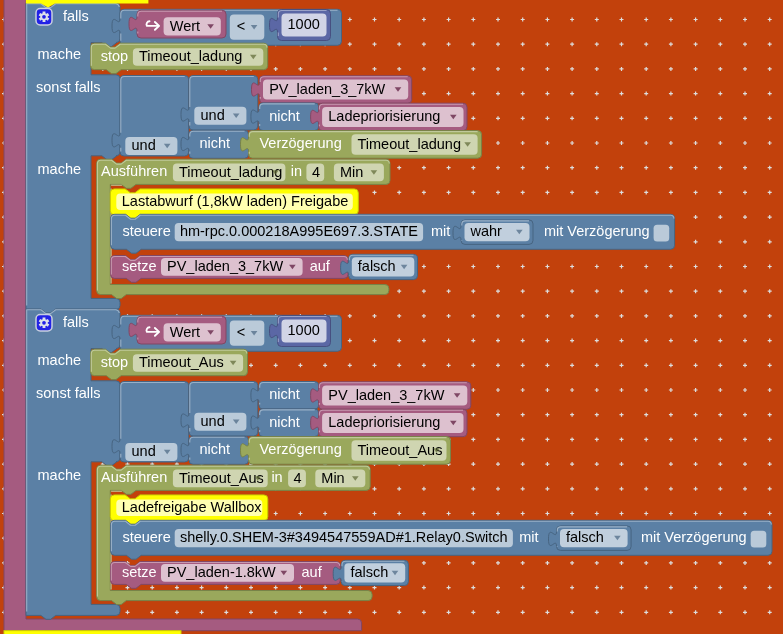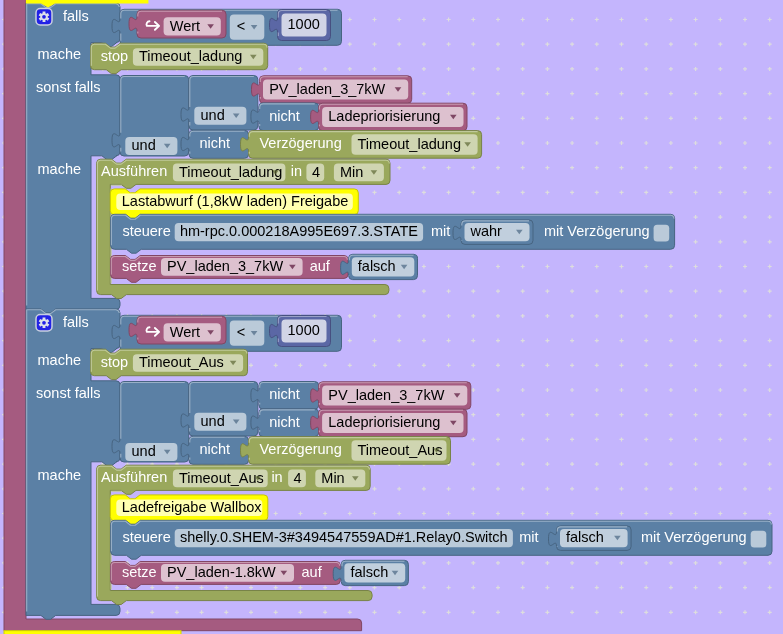--- a/index.html
+++ b/index.html
@@ -1,17 +1,17 @@
 <!DOCTYPE html>
 <html><head>
 <meta charset="utf-8">
 <style>
 html,body{margin:0;padding:0;background:#fff;}
 body{width:783px;height:634px;overflow:hidden;font-family:"Liberation Sans",sans-serif;}
-#root{position:relative;width:783px;height:634px;background:#c4b5fd;overflow:hidden;}
+#root{position:relative;width:783px;height:634px;background:#c2410c;overflow:hidden;}
 svg{display:block;position:absolute;left:0;top:0;}
 text{font-family:"Liberation Sans",sans-serif;}
 </style>
 </head>
 <body>
 
 <div id="root">
 <svg id="grid" width="783" height="634">
       <path d="M2.0,19.5h4M4.0,17.5v4M26.7,19.5h4M28.7,17.5v4M51.4,19.5h4M53.4,17.5v4M76.1,19.5h4M78.1,17.5v4M100.8,19.5h4M102.8,17.5v4M125.5,19.5h4M127.5,17.5v4M150.2,19.5h4M152.2,17.5v4M174.9,19.5h4M176.9,17.5v4M199.6,19.5h4M201.6,17.5v4M224.3,19.5h4M226.3,17.5v4M249.0,19.5h4M251.0,17.5v4M273.7,19.5h4M275.7,17.5v4M298.4,19.5h4M300.4,17.5v4M323.1,19.5h4M325.1,17.5v4M347.8,19.5h4M349.8,17.5v4M372.5,19.5h4M374.5,17.5v4M397.2,19.5h4M399.2,17.5v4M421.9,19.5h4M423.9,17.5v4M446.6,19.5h4M448.6,17.5v4M471.3,19.5h4M473.3,17.5v4M496.0,19.5h4M498.0,17.5v4M520.7,19.5h4M522.7,17.5v4M545.4,19.5h4M547.4,17.5v4M570.1,19.5h4M572.1,17.5v4M594.8,19.5h4M596.8,17.5v4M619.5,19.5h4M621.5,17.5v4M644.2,19.5h4M646.2,17.5v4M668.9,19.5h4M670.9,17.5v4M693.6,19.5h4M695.6,17.5v4M718.3,19.5h4M720.3,17.5v4M743.0,19.5h4M745.0,17.5v4M767.7,19.5h4M769.7,17.5v4M792.4,19.5h4M794.4,17.5v4M817.1,19.5h4M819.1,17.5v4M2.0,44.2h4M4.0,42.2v4M26.7,44.2h4M28.7,42.2v4M51.4,44.2h4M53.4,42.2v4M76.1,44.2h4M78.1,42.2v4M100.8,44.2h4M102.8,42.2v4M125.5,44.2h4M127.5,42.2v4M150.2,44.2h4M152.2,42.2v4M174.9,44.2h4M176.9,42.2v4M199.6,44.2h4M201.6,42.2v4M224.3,44.2h4M226.3,42.2v4M249.0,44.2h4M251.0,42.2v4M273.7,44.2h4M275.7,42.2v4M298.4,44.2h4M300.4,42.2v4M323.1,44.2h4M325.1,42.2v4M347.8,44.2h4M349.8,42.2v4M372.5,44.2h4M374.5,42.2v4M397.2,44.2h4M399.2,42.2v4M421.9,44.2h4M423.9,42.2v4M446.6,44.2h4M448.6,42.2v4M471.3,44.2h4M473.3,42.2v4M496.0,44.2h4M498.0,42.2v4M520.7,44.2h4M522.7,42.2v4M545.4,44.2h4M547.4,42.2v4M570.1,44.2h4M572.1,42.2v4M594.8,44.2h4M596.8,42.2v4M619.5,44.2h4M621.5,42.2v4M644.2,44.2h4M646.2,42.2v4M668.9,44.2h4M670.9,42.2v4M693.6,44.2h4M695.6,42.2v4M718.3,44.2h4M720.3,42.2v4M743.0,44.2h4M745.0,42.2v4M767.7,44.2h4M769.7,42.2v4M792.4,44.2h4M794.4,42.2v4M817.1,44.2h4M819.1,42.2v4M2.0,68.9h4M4.0,66.9v4M26.7,68.9h4M28.7,66.9v4M51.4,68.9h4M53.4,66.9v4M76.1,68.9h4M78.1,66.9v4M100.8,68.9h4M102.8,66.9v4M125.5,68.9h4M127.5,66.9v4M150.2,68.9h4M152.2,66.9v4M174.9,68.9h4M176.9,66.9v4M199.6,68.9h4M201.6,66.9v4M224.3,68.9h4M226.3,66.9v4M249.0,68.9h4M251.0,66.9v4M273.7,68.9h4M275.7,66.9v4M298.4,68.9h4M300.4,66.9v4M323.1,68.9h4M325.1,66.9v4M347.8,68.9h4M349.8,66.9v4M372.5,68.9h4M374.5,66.9v4M397.2,68.9h4M399.2,66.9v4M421.9,68.9h4M423.9,66.9v4M446.6,68.9h4M448.6,66.9v4M471.3,68.9h4M473.3,66.9v4M496.0,68.9h4M498.0,66.9v4M520.7,68.9h4M522.7,66.9v4M545.4,68.9h4M547.4,66.9v4M570.1,68.9h4M572.1,66.9v4M594.8,68.9h4M596.8,66.9v4M619.5,68.9h4M621.5,66.9v4M644.2,68.9h4M646.2,66.9v4M668.9,68.9h4M670.9,66.9v4M693.6,68.9h4M695.6,66.9v4M718.3,68.9h4M720.3,66.9v4M743.0,68.9h4M745.0,66.9v4M767.7,68.9h4M769.7,66.9v4M792.4,68.9h4M794.4,66.9v4M817.1,68.9h4M819.1,66.9v4M2.0,93.6h4M4.0,91.6v4M26.7,93.6h4M28.7,91.6v4M51.4,93.6h4M53.4,91.6v4M76.1,93.6h4M78.1,91.6v4M100.8,93.6h4M102.8,91.6v4M125.5,93.6h4M127.5,91.6v4M150.2,93.6h4M152.2,91.6v4M174.9,93.6h4M176.9,91.6v4M199.6,93.6h4M201.6,91.6v4M224.3,93.6h4M226.3,91.6v4M249.0,93.6h4M251.0,91.6v4M273.7,93.6h4M275.7,91.6v4M298.4,93.6h4M300.4,91.6v4M323.1,93.6h4M325.1,91.6v4M347.8,93.6h4M349.8,91.6v4M372.5,93.6h4M374.5,91.6v4M397.2,93.6h4M399.2,91.6v4M421.9,93.6h4M423.9,91.6v4M446.6,93.6h4M448.6,91.6v4M471.3,93.6h4M473.3,91.6v4M496.0,93.6h4M498.0,91.6v4M520.7,93.6h4M522.7,91.6v4M545.4,93.6h4M547.4,91.6v4M570.1,93.6h4M572.1,91.6v4M594.8,93.6h4M596.8,91.6v4M619.5,93.6h4M621.5,91.6v4M644.2,93.6h4M646.2,91.6v4M668.9,93.6h4M670.9,91.6v4M693.6,93.6h4M695.6,91.6v4M718.3,93.6h4M720.3,91.6v4M743.0,93.6h4M745.0,91.6v4M767.7,93.6h4M769.7,91.6v4M792.4,93.6h4M794.4,91.6v4M817.1,93.6h4M819.1,91.6v4M2.0,118.3h4M4.0,116.3v4M26.7,118.3h4M28.7,116.3v4M51.4,118.3h4M53.4,116.3v4M76.1,118.3h4M78.1,116.3v4M100.8,118.3h4M102.8,116.3v4M125.5,118.3h4M127.5,116.3v4M150.2,118.3h4M152.2,116.3v4M174.9,118.3h4M176.9,116.3v4M199.6,118.3h4M201.6,116.3v4M224.3,118.3h4M226.3,116.3v4M249.0,118.3h4M251.0,116.3v4M273.7,118.3h4M275.7,116.3v4M298.4,118.3h4M300.4,116.3v4M323.1,118.3h4M325.1,116.3v4M347.8,118.3h4M349.8,116.3v4M372.5,118.3h4M374.5,116.3v4M397.2,118.3h4M399.2,116.3v4M421.9,118.3h4M423.9,116.3v4M446.6,118.3h4M448.6,116.3v4M471.3,118.3h4M473.3,116.3v4M496.0,118.3h4M498.0,116.3v4M520.7,118.3h4M522.7,116.3v4M545.4,118.3h4M547.4,116.3v4M570.1,118.3h4M572.1,116.3v4M594.8,118.3h4M596.8,116.3v4M619.5,118.3h4M621.5,116.3v4M644.2,118.3h4M646.2,116.3v4M668.9,118.3h4M670.9,116.3v4M693.6,118.3h4M695.6,116.3v4M718.3,118.3h4M720.3,116.3v4M743.0,118.3h4M745.0,116.3v4M767.7,118.3h4M769.7,116.3v4M792.4,118.3h4M794.4,116.3v4M817.1,118.3h4M819.1,116.3v4M2.0,143.0h4M4.0,141.0v4M26.7,143.0h4M28.7,141.0v4M51.4,143.0h4M53.4,141.0v4M76.1,143.0h4M78.1,141.0v4M100.8,143.0h4M102.8,141.0v4M125.5,143.0h4M127.5,141.0v4M150.2,143.0h4M152.2,141.0v4M174.9,143.0h4M176.9,141.0v4M199.6,143.0h4M201.6,141.0v4M224.3,143.0h4M226.3,141.0v4M249.0,143.0h4M251.0,141.0v4M273.7,143.0h4M275.7,141.0v4M298.4,143.0h4M300.4,141.0v4M323.1,143.0h4M325.1,141.0v4M347.8,143.0h4M349.8,141.0v4M372.5,143.0h4M374.5,141.0v4M397.2,143.0h4M399.2,141.0v4M421.9,143.0h4M423.9,141.0v4M446.6,143.0h4M448.6,141.0v4M471.3,143.0h4M473.3,141.0v4M496.0,143.0h4M498.0,141.0v4M520.7,143.0h4M522.7,141.0v4M545.4,143.0h4M547.4,141.0v4M570.1,143.0h4M572.1,141.0v4M594.8,143.0h4M596.8,141.0v4M619.5,143.0h4M621.5,141.0v4M644.2,143.0h4M646.2,141.0v4M668.9,143.0h4M670.9,141.0v4M693.6,143.0h4M695.6,141.0v4M718.3,143.0h4M720.3,141.0v4M743.0,143.0h4M745.0,141.0v4M767.7,143.0h4M769.7,141.0v4M792.4,143.0h4M794.4,141.0v4M817.1,143.0h4M819.1,141.0v4M2.0,167.7h4M4.0,165.7v4M26.7,167.7h4M28.7,165.7v4M51.4,167.7h4M53.4,165.7v4M76.1,167.7h4M78.1,165.7v4M100.8,167.7h4M102.8,165.7v4M125.5,167.7h4M127.5,165.7v4M150.2,167.7h4M152.2,165.7v4M174.9,167.7h4M176.9,165.7v4M199.6,167.7h4M201.6,165.7v4M224.3,167.7h4M226.3,165.7v4M249.0,167.7h4M251.0,165.7v4M273.7,167.7h4M275.7,165.7v4M298.4,167.7h4M300.4,165.7v4M323.1,167.7h4M325.1,165.7v4M347.8,167.7h4M349.8,165.7v4M372.5,167.7h4M374.5,165.7v4M397.2,167.7h4M399.2,165.7v4M421.9,167.7h4M423.9,165.7v4M446.6,167.7h4M448.6,165.7v4M471.3,167.7h4M473.3,165.7v4M496.0,167.7h4M498.0,165.7v4M520.7,167.7h4M522.7,165.7v4M545.4,167.7h4M547.4,165.7v4M570.1,167.7h4M572.1,165.7v4M594.8,167.7h4M596.8,165.7v4M619.5,167.7h4M621.5,165.7v4M644.2,167.7h4M646.2,165.7v4M668.9,167.7h4M670.9,165.7v4M693.6,167.7h4M695.6,165.7v4M718.3,167.7h4M720.3,165.7v4M743.0,167.7h4M745.0,165.7v4M767.7,167.7h4M769.7,165.7v4M792.4,167.7h4M794.4,165.7v4M817.1,167.7h4M819.1,165.7v4M2.0,192.4h4M4.0,190.4v4M26.7,192.4h4M28.7,190.4v4M51.4,192.4h4M53.4,190.4v4M76.1,192.4h4M78.1,190.4v4M100.8,192.4h4M102.8,190.4v4M125.5,192.4h4M127.5,190.4v4M150.2,192.4h4M152.2,190.4v4M174.9,192.4h4M176.9,190.4v4M199.6,192.4h4M201.6,190.4v4M224.3,192.4h4M226.3,190.4v4M249.0,192.4h4M251.0,190.4v4M273.7,192.4h4M275.7,190.4v4M298.4,192.4h4M300.4,190.4v4M323.1,192.4h4M325.1,190.4v4M347.8,192.4h4M349.8,190.4v4M372.5,192.4h4M374.5,190.4v4M397.2,192.4h4M399.2,190.4v4M421.9,192.4h4M423.9,190.4v4M446.6,192.4h4M448.6,190.4v4M471.3,192.4h4M473.3,190.4v4M496.0,192.4h4M498.0,190.4v4M520.7,192.4h4M522.7,190.4v4M545.4,192.4h4M547.4,190.4v4M570.1,192.4h4M572.1,190.4v4M594.8,192.4h4M596.8,190.4v4M619.5,192.4h4M621.5,190.4v4M644.2,192.4h4M646.2,190.4v4M668.9,192.4h4M670.9,190.4v4M693.6,192.4h4M695.6,190.4v4M718.3,192.4h4M720.3,190.4v4M743.0,192.4h4M745.0,190.4v4M767.7,192.4h4M769.7,190.4v4M792.4,192.4h4M794.4,190.4v4M817.1,192.4h4M819.1,190.4v4M2.0,217.1h4M4.0,215.1v4M26.7,217.1h4M28.7,215.1v4M51.4,217.1h4M53.4,215.1v4M76.1,217.1h4M78.1,215.1v4M100.8,217.1h4M102.8,215.1v4M125.5,217.1h4M127.5,215.1v4M150.2,217.1h4M152.2,215.1v4M174.9,217.1h4M176.9,215.1v4M199.6,217.1h4M201.6,215.1v4M224.3,217.1h4M226.3,215.1v4M249.0,217.1h4M251.0,215.1v4M273.7,217.1h4M275.7,215.1v4M298.4,217.1h4M300.4,215.1v4M323.1,217.1h4M325.1,215.1v4M347.8,217.1h4M349.8,215.1v4M372.5,217.1h4M374.5,215.1v4M397.2,217.1h4M399.2,215.1v4M421.9,217.1h4M423.9,215.1v4M446.6,217.1h4M448.6,215.1v4M471.3,217.1h4M473.3,215.1v4M496.0,217.1h4M498.0,215.1v4M520.7,217.1h4M522.7,215.1v4M545.4,217.1h4M547.4,215.1v4M570.1,217.1h4M572.1,215.1v4M594.8,217.1h4M596.8,215.1v4M619.5,217.1h4M621.5,215.1v4M644.2,217.1h4M646.2,215.1v4M668.9,217.1h4M670.9,215.1v4M693.6,217.1h4M695.6,215.1v4M718.3,217.1h4M720.3,215.1v4M743.0,217.1h4M745.0,215.1v4M767.7,217.1h4M769.7,215.1v4M792.4,217.1h4M794.4,215.1v4M817.1,217.1h4M819.1,215.1v4M2.0,241.8h4M4.0,239.8v4M26.7,241.8h4M28.7,239.8v4M51.4,241.8h4M53.4,239.8v4M76.1,241.8h4M78.1,239.8v4M100.8,241.8h4M102.8,239.8v4M125.5,241.8h4M127.5,239.8v4M150.2,241.8h4M152.2,239.8v4M174.9,241.8h4M176.9,239.8v4M199.6,241.8h4M201.6,239.8v4M224.3,241.8h4M226.3,239.8v4M249.0,241.8h4M251.0,239.8v4M273.7,241.8h4M275.7,239.8v4M298.4,241.8h4M300.4,239.8v4M323.1,241.8h4M325.1,239.8v4M347.8,241.8h4M349.8,239.8v4M372.5,241.8h4M374.5,239.8v4M397.2,241.8h4M399.2,239.8v4M421.9,241.8h4M423.9,239.8v4M446.6,241.8h4M448.6,239.8v4M471.3,241.8h4M473.3,239.8v4M496.0,241.8h4M498.0,239.8v4M520.7,241.8h4M522.7,239.8v4M545.4,241.8h4M547.4,239.8v4M570.1,241.8h4M572.1,239.8v4M594.8,241.8h4M596.8,239.8v4M619.5,241.8h4M621.5,239.8v4M644.2,241.8h4M646.2,239.8v4M668.9,241.8h4M670.9,239.8v4M693.6,241.8h4M695.6,239.8v4M718.3,241.8h4M720.3,239.8v4M743.0,241.8h4M745.0,239.8v4M767.7,241.8h4M769.7,239.8v4M792.4,241.8h4M794.4,239.8v4M817.1,241.8h4M819.1,239.8v4M2.0,266.5h4M4.0,264.5v4M26.7,266.5h4M28.7,264.5v4M51.4,266.5h4M53.4,264.5v4M76.1,266.5h4M78.1,264.5v4M100.8,266.5h4M102.8,264.5v4M125.5,266.5h4M127.5,264.5v4M150.2,266.5h4M152.2,264.5v4M174.9,266.5h4M176.9,264.5v4M199.6,266.5h4M201.6,264.5v4M224.3,266.5h4M226.3,264.5v4M249.0,266.5h4M251.0,264.5v4M273.7,266.5h4M275.7,264.5v4M298.4,266.5h4M300.4,264.5v4M323.1,266.5h4M325.1,264.5v4M347.8,266.5h4M349.8,264.5v4M372.5,266.5h4M374.5,264.5v4M397.2,266.5h4M399.2,264.5v4M421.9,266.5h4M423.9,264.5v4M446.6,266.5h4M448.6,264.5v4M471.3,266.5h4M473.3,264.5v4M496.0,266.5h4M498.0,264.5v4M520.7,266.5h4M522.7,264.5v4M545.4,266.5h4M547.4,264.5v4M570.1,266.5h4M572.1,264.5v4M594.8,266.5h4M596.8,264.5v4M619.5,266.5h4M621.5,264.5v4M644.2,266.5h4M646.2,264.5v4M668.9,266.5h4M670.9,264.5v4M693.6,266.5h4M695.6,264.5v4M718.3,266.5h4M720.3,264.5v4M743.0,266.5h4M745.0,264.5v4M767.7,266.5h4M769.7,264.5v4M792.4,266.5h4M794.4,264.5v4M817.1,266.5h4M819.1,264.5v4M2.0,291.2h4M4.0,289.2v4M26.7,291.2h4M28.7,289.2v4M51.4,291.2h4M53.4,289.2v4M76.1,291.2h4M78.1,289.2v4M100.8,291.2h4M102.8,289.2v4M125.5,291.2h4M127.5,289.2v4M150.2,291.2h4M152.2,289.2v4M174.9,291.2h4M176.9,289.2v4M199.6,291.2h4M201.6,289.2v4M224.3,291.2h4M226.3,289.2v4M249.0,291.2h4M251.0,289.2v4M273.7,291.2h4M275.7,289.2v4M298.4,291.2h4M300.4,289.2v4M323.1,291.2h4M325.1,289.2v4M347.8,291.2h4M349.8,289.2v4M372.5,291.2h4M374.5,289.2v4M397.2,291.2h4M399.2,289.2v4M421.9,291.2h4M423.9,289.2v4M446.6,291.2h4M448.6,289.2v4M471.3,291.2h4M473.3,289.2v4M496.0,291.2h4M498.0,289.2v4M520.7,291.2h4M522.7,289.2v4M545.4,291.2h4M547.4,289.2v4M570.1,291.2h4M572.1,289.2v4M594.8,291.2h4M596.8,289.2v4M619.5,291.2h4M621.5,289.2v4M644.2,291.2h4M646.2,289.2v4M668.9,291.2h4M670.9,289.2v4M693.6,291.2h4M695.6,289.2v4M718.3,291.2h4M720.3,289.2v4M743.0,291.2h4M745.0,289.2v4M767.7,291.2h4M769.7,289.2v4M792.4,291.2h4M794.4,289.2v4M817.1,291.2h4M819.1,289.2v4M2.0,315.9h4M4.0,313.9v4M26.7,315.9h4M28.7,313.9v4M51.4,315.9h4M53.4,313.9v4M76.1,315.9h4M78.1,313.9v4M100.8,315.9h4M102.8,313.9v4M125.5,315.9h4M127.5,313.9v4M150.2,315.9h4M152.2,313.9v4M174.9,315.9h4M176.9,313.9v4M199.6,315.9h4M201.6,313.9v4M224.3,315.9h4M226.3,313.9v4M249.0,315.9h4M251.0,313.9v4M273.7,315.9h4M275.7,313.9v4M298.4,315.9h4M300.4,313.9v4M323.1,315.9h4M325.1,313.9v4M347.8,315.9h4M349.8,313.9v4M372.5,315.9h4M374.5,313.9v4M397.2,315.9h4M399.2,313.9v4M421.9,315.9h4M423.9,313.9v4M446.6,315.9h4M448.6,313.9v4M471.3,315.9h4M473.3,313.9v4M496.0,315.9h4M498.0,313.9v4M520.7,315.9h4M522.7,313.9v4M545.4,315.9h4M547.4,313.9v4M570.1,315.9h4M572.1,313.9v4M594.8,315.9h4M596.8,313.9v4M619.5,315.9h4M621.5,313.9v4M644.2,315.9h4M646.2,313.9v4M668.9,315.9h4M670.9,313.9v4M693.6,315.9h4M695.6,313.9v4M718.3,315.9h4M720.3,313.9v4M743.0,315.9h4M745.0,313.9v4M767.7,315.9h4M769.7,313.9v4M792.4,315.9h4M794.4,313.9v4M817.1,315.9h4M819.1,313.9v4M2.0,340.6h4M4.0,338.6v4M26.7,340.6h4M28.7,338.6v4M51.4,340.6h4M53.4,338.6v4M76.1,340.6h4M78.1,338.6v4M100.8,340.6h4M102.8,338.6v4M125.5,340.6h4M127.5,338.6v4M150.2,340.6h4M152.2,338.6v4M174.9,340.6h4M176.9,338.6v4M199.6,340.6h4M201.6,338.6v4M224.3,340.6h4M226.3,338.6v4M249.0,340.6h4M251.0,338.6v4M273.7,340.6h4M275.7,338.6v4M298.4,340.6h4M300.4,338.6v4M323.1,340.6h4M325.1,338.6v4M347.8,340.6h4M349.8,338.6v4M372.5,340.6h4M374.5,338.6v4M397.2,340.6h4M399.2,338.6v4M421.9,340.6h4M423.9,338.6v4M446.6,340.6h4M448.6,338.6v4M471.3,340.6h4M473.3,338.6v4M496.0,340.6h4M498.0,338.6v4M520.7,340.6h4M522.7,338.6v4M545.4,340.6h4M547.4,338.6v4M570.1,340.6h4M572.1,338.6v4M594.8,340.6h4M596.8,338.6v4M619.5,340.6h4M621.5,338.6v4M644.2,340.6h4M646.2,338.6v4M668.9,340.6h4M670.9,338.6v4M693.6,340.6h4M695.6,338.6v4M718.3,340.6h4M720.3,338.6v4M743.0,340.6h4M745.0,338.6v4M767.7,340.6h4M769.7,338.6v4M792.4,340.6h4M794.4,338.6v4M817.1,340.6h4M819.1,338.6v4M2.0,365.3h4M4.0,363.3v4M26.7,365.3h4M28.7,363.3v4M51.4,365.3h4M53.4,363.3v4M76.1,365.3h4M78.1,363.3v4M100.8,365.3h4M102.8,363.3v4M125.5,365.3h4M127.5,363.3v4M150.2,365.3h4M152.2,363.3v4M174.9,365.3h4M176.9,363.3v4M199.6,365.3h4M201.6,363.3v4M224.3,365.3h4M226.3,363.3v4M249.0,365.3h4M251.0,363.3v4M273.7,365.3h4M275.7,363.3v4M298.4,365.3h4M300.4,363.3v4M323.1,365.3h4M325.1,363.3v4M347.8,365.3h4M349.8,363.3v4M372.5,365.3h4M374.5,363.3v4M397.2,365.3h4M399.2,363.3v4M421.9,365.3h4M423.9,363.3v4M446.6,365.3h4M448.6,363.3v4M471.3,365.3h4M473.3,363.3v4M496.0,365.3h4M498.0,363.3v4M520.7,365.3h4M522.7,363.3v4M545.4,365.3h4M547.4,363.3v4M570.1,365.3h4M572.1,363.3v4M594.8,365.3h4M596.8,363.3v4M619.5,365.3h4M621.5,363.3v4M644.2,365.3h4M646.2,363.3v4M668.9,365.3h4M670.9,363.3v4M693.6,365.3h4M695.6,363.3v4M718.3,365.3h4M720.3,363.3v4M743.0,365.3h4M745.0,363.3v4M767.7,365.3h4M769.7,363.3v4M792.4,365.3h4M794.4,363.3v4M817.1,365.3h4M819.1,363.3v4M2.0,390.0h4M4.0,388.0v4M26.7,390.0h4M28.7,388.0v4M51.4,390.0h4M53.4,388.0v4M76.1,390.0h4M78.1,388.0v4M100.8,390.0h4M102.8,388.0v4M125.5,390.0h4M127.5,388.0v4M150.2,390.0h4M152.2,388.0v4M174.9,390.0h4M176.9,388.0v4M199.6,390.0h4M201.6,388.0v4M224.3,390.0h4M226.3,388.0v4M249.0,390.0h4M251.0,388.0v4M273.7,390.0h4M275.7,388.0v4M298.4,390.0h4M300.4,388.0v4M323.1,390.0h4M325.1,388.0v4M347.8,390.0h4M349.8,388.0v4M372.5,390.0h4M374.5,388.0v4M397.2,390.0h4M399.2,388.0v4M421.9,390.0h4M423.9,388.0v4M446.6,390.0h4M448.6,388.0v4M471.3,390.0h4M473.3,388.0v4M496.0,390.0h4M498.0,388.0v4M520.7,390.0h4M522.7,388.0v4M545.4,390.0h4M547.4,388.0v4M570.1,390.0h4M572.1,388.0v4M594.8,390.0h4M596.8,388.0v4M619.5,390.0h4M621.5,388.0v4M644.2,390.0h4M646.2,388.0v4M668.9,390.0h4M670.9,388.0v4M693.6,390.0h4M695.6,388.0v4M718.3,390.0h4M720.3,388.0v4M743.0,390.0h4M745.0,388.0v4M767.7,390.0h4M769.7,388.0v4M792.4,390.0h4M794.4,388.0v4M817.1,390.0h4M819.1,388.0v4M2.0,414.7h4M4.0,412.7v4M26.7,414.7h4M28.7,412.7v4M51.4,414.7h4M53.4,412.7v4M76.1,414.7h4M78.1,412.7v4M100.8,414.7h4M102.8,412.7v4M125.5,414.7h4M127.5,412.7v4M150.2,414.7h4M152.2,412.7v4M174.9,414.7h4M176.9,412.7v4M199.6,414.7h4M201.6,412.7v4M224.3,414.7h4M226.3,412.7v4M249.0,414.7h4M251.0,412.7v4M273.7,414.7h4M275.7,412.7v4M298.4,414.7h4M300.4,412.7v4M323.1,414.7h4M325.1,412.7v4M347.8,414.7h4M349.8,412.7v4M372.5,414.7h4M374.5,412.7v4M397.2,414.7h4M399.2,412.7v4M421.9,414.7h4M423.9,412.7v4M446.6,414.7h4M448.6,412.7v4M471.3,414.7h4M473.3,412.7v4M496.0,414.7h4M498.0,412.7v4M520.7,414.7h4M522.7,412.7v4M545.4,414.7h4M547.4,412.7v4M570.1,414.7h4M572.1,412.7v4M594.8,414.7h4M596.8,412.7v4M619.5,414.7h4M621.5,412.7v4M644.2,414.7h4M646.2,412.7v4M668.9,414.7h4M670.9,412.7v4M693.6,414.7h4M695.6,412.7v4M718.3,414.7h4M720.3,412.7v4M743.0,414.7h4M745.0,412.7v4M767.7,414.7h4M769.7,412.7v4M792.4,414.7h4M794.4,412.7v4M817.1,414.7h4M819.1,412.7v4M2.0,439.4h4M4.0,437.4v4M26.7,439.4h4M28.7,437.4v4M51.4,439.4h4M53.4,437.4v4M76.1,439.4h4M78.1,437.4v4M100.8,439.4h4M102.8,437.4v4M125.5,439.4h4M127.5,437.4v4M150.2,439.4h4M152.2,437.4v4M174.9,439.4h4M176.9,437.4v4M199.6,439.4h4M201.6,437.4v4M224.3,439.4h4M226.3,437.4v4M249.0,439.4h4M251.0,437.4v4M273.7,439.4h4M275.7,437.4v4M298.4,439.4h4M300.4,437.4v4M323.1,439.4h4M325.1,437.4v4M347.8,439.4h4M349.8,437.4v4M372.5,439.4h4M374.5,437.4v4M397.2,439.4h4M399.2,437.4v4M421.9,439.4h4M423.9,437.4v4M446.6,439.4h4M448.6,437.4v4M471.3,439.4h4M473.3,437.4v4M496.0,439.4h4M498.0,437.4v4M520.7,439.4h4M522.7,437.4v4M545.4,439.4h4M547.4,437.4v4M570.1,439.4h4M572.1,437.4v4M594.8,439.4h4M596.8,437.4v4M619.5,439.4h4M621.5,437.4v4M644.2,439.4h4M646.2,437.4v4M668.9,439.4h4M670.9,437.4v4M693.6,439.4h4M695.6,437.4v4M718.3,439.4h4M720.3,437.4v4M743.0,439.4h4M745.0,437.4v4M767.7,439.4h4M769.7,437.4v4M792.4,439.4h4M794.4,437.4v4M817.1,439.4h4M819.1,437.4v4M2.0,464.1h4M4.0,462.1v4M26.7,464.1h4M28.7,462.1v4M51.4,464.1h4M53.4,462.1v4M76.1,464.1h4M78.1,462.1v4M100.8,464.1h4M102.8,462.1v4M125.5,464.1h4M127.5,462.1v4M150.2,464.1h4M152.2,462.1v4M174.9,464.1h4M176.9,462.1v4M199.6,464.1h4M201.6,462.1v4M224.3,464.1h4M226.3,462.1v4M249.0,464.1h4M251.0,462.1v4M273.7,464.1h4M275.7,462.1v4M298.4,464.1h4M300.4,462.1v4M323.1,464.1h4M325.1,462.1v4M347.8,464.1h4M349.8,462.1v4M372.5,464.1h4M374.5,462.1v4M397.2,464.1h4M399.2,462.1v4M421.9,464.1h4M423.9,462.1v4M446.6,464.1h4M448.6,462.1v4M471.3,464.1h4M473.3,462.1v4M496.0,464.1h4M498.0,462.1v4M520.7,464.1h4M522.7,462.1v4M545.4,464.1h4M547.4,462.1v4M570.1,464.1h4M572.1,462.1v4M594.8,464.1h4M596.8,462.1v4M619.5,464.1h4M621.5,462.1v4M644.2,464.1h4M646.2,462.1v4M668.9,464.1h4M670.9,462.1v4M693.6,464.1h4M695.6,462.1v4M718.3,464.1h4M720.3,462.1v4M743.0,464.1h4M745.0,462.1v4M767.7,464.1h4M769.7,462.1v4M792.4,464.1h4M794.4,462.1v4M817.1,464.1h4M819.1,462.1v4M2.0,488.8h4M4.0,486.8v4M26.7,488.8h4M28.7,486.8v4M51.4,488.8h4M53.4,486.8v4M76.1,488.8h4M78.1,486.8v4M100.8,488.8h4M102.8,486.8v4M125.5,488.8h4M127.5,486.8v4M150.2,488.8h4M152.2,486.8v4M174.9,488.8h4M176.9,486.8v4M199.6,488.8h4M201.6,486.8v4M224.3,488.8h4M226.3,486.8v4M249.0,488.8h4M251.0,486.8v4M273.7,488.8h4M275.7,486.8v4M298.4,488.8h4M300.4,486.8v4M323.1,488.8h4M325.1,486.8v4M347.8,488.8h4M349.8,486.8v4M372.5,488.8h4M374.5,486.8v4M397.2,488.8h4M399.2,486.8v4M421.9,488.8h4M423.9,486.8v4M446.6,488.8h4M448.6,486.8v4M471.3,488.8h4M473.3,486.8v4M496.0,488.8h4M498.0,486.8v4M520.7,488.8h4M522.7,486.8v4M545.4,488.8h4M547.4,486.8v4M570.1,488.8h4M572.1,486.8v4M594.8,488.8h4M596.8,486.8v4M619.5,488.8h4M621.5,486.8v4M644.2,488.8h4M646.2,486.8v4M668.9,488.8h4M670.9,486.8v4M693.6,488.8h4M695.6,486.8v4M718.3,488.8h4M720.3,486.8v4M743.0,488.8h4M745.0,486.8v4M767.7,488.8h4M769.7,486.8v4M792.4,488.8h4M794.4,486.8v4M817.1,488.8h4M819.1,486.8v4M2.0,513.5h4M4.0,511.5v4M26.7,513.5h4M28.7,511.5v4M51.4,513.5h4M53.4,511.5v4M76.1,513.5h4M78.1,511.5v4M100.8,513.5h4M102.8,511.5v4M125.5,513.5h4M127.5,511.5v4M150.2,513.5h4M152.2,511.5v4M174.9,513.5h4M176.9,511.5v4M199.6,513.5h4M201.6,511.5v4M224.3,513.5h4M226.3,511.5v4M249.0,513.5h4M251.0,511.5v4M273.7,513.5h4M275.7,511.5v4M298.4,513.5h4M300.4,511.5v4M323.1,513.5h4M325.1,511.5v4M347.8,513.5h4M349.8,511.5v4M372.5,513.5h4M374.5,511.5v4M397.2,513.5h4M399.2,511.5v4M421.9,513.5h4M423.9,511.5v4M446.6,513.5h4M448.6,511.5v4M471.3,513.5h4M473.3,511.5v4M496.0,513.5h4M498.0,511.5v4M520.7,513.5h4M522.7,511.5v4M545.4,513.5h4M547.4,511.5v4M570.1,513.5h4M572.1,511.5v4M594.8,513.5h4M596.8,511.5v4M619.5,513.5h4M621.5,511.5v4M644.2,513.5h4M646.2,511.5v4M668.9,513.5h4M670.9,511.5v4M693.6,513.5h4M695.6,511.5v4M718.3,513.5h4M720.3,511.5v4M743.0,513.5h4M745.0,511.5v4M767.7,513.5h4M769.7,511.5v4M792.4,513.5h4M794.4,511.5v4M817.1,513.5h4M819.1,511.5v4M2.0,538.2h4M4.0,536.2v4M26.7,538.2h4M28.7,536.2v4M51.4,538.2h4M53.4,536.2v4M76.1,538.2h4M78.1,536.2v4M100.8,538.2h4M102.8,536.2v4M125.5,538.2h4M127.5,536.2v4M150.2,538.2h4M152.2,536.2v4M174.9,538.2h4M176.9,536.2v4M199.6,538.2h4M201.6,536.2v4M224.3,538.2h4M226.3,536.2v4M249.0,538.2h4M251.0,536.2v4M273.7,538.2h4M275.7,536.2v4M298.4,538.2h4M300.4,536.2v4M323.1,538.2h4M325.1,536.2v4M347.8,538.2h4M349.8,536.2v4M372.5,538.2h4M374.5,536.2v4M397.2,538.2h4M399.2,536.2v4M421.9,538.2h4M423.9,536.2v4M446.6,538.2h4M448.6,536.2v4M471.3,538.2h4M473.3,536.2v4M496.0,538.2h4M498.0,536.2v4M520.7,538.2h4M522.7,536.2v4M545.4,538.2h4M547.4,536.2v4M570.1,538.2h4M572.1,536.2v4M594.8,538.2h4M596.8,536.2v4M619.5,538.2h4M621.5,536.2v4M644.2,538.2h4M646.2,536.2v4M668.9,538.2h4M670.9,536.2v4M693.6,538.2h4M695.6,536.2v4M718.3,538.2h4M720.3,536.2v4M743.0,538.2h4M745.0,536.2v4M767.7,538.2h4M769.7,536.2v4M792.4,538.2h4M794.4,536.2v4M817.1,538.2h4M819.1,536.2v4M2.0,562.9h4M4.0,560.9v4M26.7,562.9h4M28.7,560.9v4M51.4,562.9h4M53.4,560.9v4M76.1,562.9h4M78.1,560.9v4M100.8,562.9h4M102.8,560.9v4M125.5,562.9h4M127.5,560.9v4M150.2,562.9h4M152.2,560.9v4M174.9,562.9h4M176.9,560.9v4M199.6,562.9h4M201.6,560.9v4M224.3,562.9h4M226.3,560.9v4M249.0,562.9h4M251.0,560.9v4M273.7,562.9h4M275.7,560.9v4M298.4,562.9h4M300.4,560.9v4M323.1,562.9h4M325.1,560.9v4M347.8,562.9h4M349.8,560.9v4M372.5,562.9h4M374.5,560.9v4M397.2,562.9h4M399.2,560.9v4M421.9,562.9h4M423.9,560.9v4M446.6,562.9h4M448.6,560.9v4M471.3,562.9h4M473.3,560.9v4M496.0,562.9h4M498.0,560.9v4M520.7,562.9h4M522.7,560.9v4M545.4,562.9h4M547.4,560.9v4M570.1,562.9h4M572.1,560.9v4M594.8,562.9h4M596.8,560.9v4M619.5,562.9h4M621.5,560.9v4M644.2,562.9h4M646.2,560.9v4M668.9,562.9h4M670.9,560.9v4M693.6,562.9h4M695.6,560.9v4M718.3,562.9h4M720.3,560.9v4M743.0,562.9h4M745.0,560.9v4M767.7,562.9h4M769.7,560.9v4M792.4,562.9h4M794.4,560.9v4M817.1,562.9h4M819.1,560.9v4M2.0,587.6h4M4.0,585.6v4M26.7,587.6h4M28.7,585.6v4M51.4,587.6h4M53.4,585.6v4M76.1,587.6h4M78.1,585.6v4M100.8,587.6h4M102.8,585.6v4M125.5,587.6h4M127.5,585.6v4M150.2,587.6h4M152.2,585.6v4M174.9,587.6h4M176.9,585.6v4M199.6,587.6h4M201.6,585.6v4M224.3,587.6h4M226.3,585.6v4M249.0,587.6h4M251.0,585.6v4M273.7,587.6h4M275.7,585.6v4M298.4,587.6h4M300.4,585.6v4M323.1,587.6h4M325.1,585.6v4M347.8,587.6h4M349.8,585.6v4M372.5,587.6h4M374.5,585.6v4M397.2,587.6h4M399.2,585.6v4M421.9,587.6h4M423.9,585.6v4M446.6,587.6h4M448.6,585.6v4M471.3,587.6h4M473.3,585.6v4M496.0,587.6h4M498.0,585.6v4M520.7,587.6h4M522.7,585.6v4M545.4,587.6h4M547.4,585.6v4M570.1,587.6h4M572.1,585.6v4M594.8,587.6h4M596.8,585.6v4M619.5,587.6h4M621.5,585.6v4M644.2,587.6h4M646.2,585.6v4M668.9,587.6h4M670.9,585.6v4M693.6,587.6h4M695.6,585.6v4M718.3,587.6h4M720.3,585.6v4M743.0,587.6h4M745.0,585.6v4M767.7,587.6h4M769.7,585.6v4M792.4,587.6h4M794.4,585.6v4M817.1,587.6h4M819.1,585.6v4M2.0,612.3h4M4.0,610.3v4M26.7,612.3h4M28.7,610.3v4M51.4,612.3h4M53.4,610.3v4M76.1,612.3h4M78.1,610.3v4M100.8,612.3h4M102.8,610.3v4M125.5,612.3h4M127.5,610.3v4M150.2,612.3h4M152.2,610.3v4M174.9,612.3h4M176.9,610.3v4M199.6,612.3h4M201.6,610.3v4M224.3,612.3h4M226.3,610.3v4M249.0,612.3h4M251.0,610.3v4M273.7,612.3h4M275.7,610.3v4M298.4,612.3h4M300.4,610.3v4M323.1,612.3h4M325.1,610.3v4M347.8,612.3h4M349.8,610.3v4M372.5,612.3h4M374.5,610.3v4M397.2,612.3h4M399.2,610.3v4M421.9,612.3h4M423.9,610.3v4M446.6,612.3h4M448.6,610.3v4M471.3,612.3h4M473.3,610.3v4M496.0,612.3h4M498.0,610.3v4M520.7,612.3h4M522.7,610.3v4M545.4,612.3h4M547.4,610.3v4M570.1,612.3h4M572.1,610.3v4M594.8,612.3h4M596.8,610.3v4M619.5,612.3h4M621.5,610.3v4M644.2,612.3h4M646.2,610.3v4M668.9,612.3h4M670.9,610.3v4M693.6,612.3h4M695.6,610.3v4M718.3,612.3h4M720.3,610.3v4M743.0,612.3h4M745.0,610.3v4M767.7,612.3h4M769.7,610.3v4M792.4,612.3h4M794.4,610.3v4M817.1,612.3h4M819.1,610.3v4M2.0,637.0h4M4.0,635.0v4M26.7,637.0h4M28.7,635.0v4M51.4,637.0h4M53.4,635.0v4M76.1,637.0h4M78.1,635.0v4M100.8,637.0h4M102.8,635.0v4M125.5,637.0h4M127.5,635.0v4M150.2,637.0h4M152.2,635.0v4M174.9,637.0h4M176.9,635.0v4M199.6,637.0h4M201.6,635.0v4M224.3,637.0h4M226.3,635.0v4M249.0,637.0h4M251.0,635.0v4M273.7,637.0h4M275.7,635.0v4M298.4,637.0h4M300.4,635.0v4M323.1,637.0h4M325.1,635.0v4M347.8,637.0h4M349.8,635.0v4M372.5,637.0h4M374.5,635.0v4M397.2,637.0h4M399.2,635.0v4M421.9,637.0h4M423.9,635.0v4M446.6,637.0h4M448.6,635.0v4M471.3,637.0h4M473.3,635.0v4M496.0,637.0h4M498.0,635.0v4M520.7,637.0h4M522.7,635.0v4M545.4,637.0h4M547.4,635.0v4M570.1,637.0h4M572.1,635.0v4M594.8,637.0h4M596.8,635.0v4M619.5,637.0h4M621.5,635.0v4M644.2,637.0h4M646.2,635.0v4M668.9,637.0h4M670.9,635.0v4M693.6,637.0h4M695.6,635.0v4M718.3,637.0h4M720.3,635.0v4M743.0,637.0h4M745.0,635.0v4M767.7,637.0h4M769.7,635.0v4M792.4,637.0h4M794.4,635.0v4M817.1,637.0h4M819.1,635.0v4M2.0,661.7h4M4.0,659.7v4M26.7,661.7h4M28.7,659.7v4M51.4,661.7h4M53.4,659.7v4M76.1,661.7h4M78.1,659.7v4M100.8,661.7h4M102.8,659.7v4M125.5,661.7h4M127.5,659.7v4M150.2,661.7h4M152.2,659.7v4M174.9,661.7h4M176.9,659.7v4M199.6,661.7h4M201.6,659.7v4M224.3,661.7h4M226.3,659.7v4M249.0,661.7h4M251.0,659.7v4M273.7,661.7h4M275.7,659.7v4M298.4,661.7h4M300.4,659.7v4M323.1,661.7h4M325.1,659.7v4M347.8,661.7h4M349.8,659.7v4M372.5,661.7h4M374.5,659.7v4M397.2,661.7h4M399.2,659.7v4M421.9,661.7h4M423.9,659.7v4M446.6,661.7h4M448.6,659.7v4M471.3,661.7h4M473.3,659.7v4M496.0,661.7h4M498.0,659.7v4M520.7,661.7h4M522.7,659.7v4M545.4,661.7h4M547.4,659.7v4M570.1,661.7h4M572.1,659.7v4M594.8,661.7h4M596.8,659.7v4M619.5,661.7h4M621.5,659.7v4M644.2,661.7h4M646.2,659.7v4M668.9,661.7h4M670.9,659.7v4M693.6,661.7h4M695.6,659.7v4M718.3,661.7h4M720.3,659.7v4M743.0,661.7h4M745.0,659.7v4M767.7,661.7h4M769.7,659.7v4M792.4,661.7h4M794.4,659.7v4M817.1,661.7h4M819.1,659.7v4M2.0,686.4h4M4.0,684.4v4M26.7,686.4h4M28.7,684.4v4M51.4,686.4h4M53.4,684.4v4M76.1,686.4h4M78.1,684.4v4M100.8,686.4h4M102.8,684.4v4M125.5,686.4h4M127.5,684.4v4M150.2,686.4h4M152.2,684.4v4M174.9,686.4h4M176.9,684.4v4M199.6,686.4h4M201.6,684.4v4M224.3,686.4h4M226.3,684.4v4M249.0,686.4h4M251.0,684.4v4M273.7,686.4h4M275.7,684.4v4M298.4,686.4h4M300.4,684.4v4M323.1,686.4h4M325.1,684.4v4M347.8,686.4h4M349.8,684.4v4M372.5,686.4h4M374.5,684.4v4M397.2,686.4h4M399.2,684.4v4M421.9,686.4h4M423.9,684.4v4M446.6,686.4h4M448.6,684.4v4M471.3,686.4h4M473.3,684.4v4M496.0,686.4h4M498.0,684.4v4M520.7,686.4h4M522.7,684.4v4M545.4,686.4h4M547.4,684.4v4M570.1,686.4h4M572.1,684.4v4M594.8,686.4h4M596.8,684.4v4M619.5,686.4h4M621.5,684.4v4M644.2,686.4h4M646.2,684.4v4M668.9,686.4h4M670.9,684.4v4M693.6,686.4h4M695.6,684.4v4M718.3,686.4h4M720.3,684.4v4M743.0,686.4h4M745.0,684.4v4M767.7,686.4h4M769.7,684.4v4M792.4,686.4h4M794.4,684.4v4M817.1,686.4h4M819.1,684.4v4M2.0,711.1h4M4.0,709.1v4M26.7,711.1h4M28.7,709.1v4M51.4,711.1h4M53.4,709.1v4M76.1,711.1h4M78.1,709.1v4M100.8,711.1h4M102.8,709.1v4M125.5,711.1h4M127.5,709.1v4M150.2,711.1h4M152.2,709.1v4M174.9,711.1h4M176.9,709.1v4M199.6,711.1h4M201.6,709.1v4M224.3,711.1h4M226.3,709.1v4M249.0,711.1h4M251.0,709.1v4M273.7,711.1h4M275.7,709.1v4M298.4,711.1h4M300.4,709.1v4M323.1,711.1h4M325.1,709.1v4M347.8,711.1h4M349.8,709.1v4M372.5,711.1h4M374.5,709.1v4M397.2,711.1h4M399.2,709.1v4M421.9,711.1h4M423.9,709.1v4M446.6,711.1h4M448.6,709.1v4M471.3,711.1h4M473.3,709.1v4M496.0,711.1h4M498.0,709.1v4M520.7,711.1h4M522.7,709.1v4M545.4,711.1h4M547.4,709.1v4M570.1,711.1h4M572.1,709.1v4M594.8,711.1h4M596.8,709.1v4M619.5,711.1h4M621.5,709.1v4M644.2,711.1h4M646.2,709.1v4M668.9,711.1h4M670.9,709.1v4M693.6,711.1h4M695.6,709.1v4M718.3,711.1h4M720.3,709.1v4M743.0,711.1h4M745.0,709.1v4M767.7,711.1h4M769.7,709.1v4M792.4,711.1h4M794.4,709.1v4M817.1,711.1h4M819.1,709.1v4M2.0,735.8h4M4.0,733.8v4M26.7,735.8h4M28.7,733.8v4M51.4,735.8h4M53.4,733.8v4M76.1,735.8h4M78.1,733.8v4M100.8,735.8h4M102.8,733.8v4M125.5,735.8h4M127.5,733.8v4M150.2,735.8h4M152.2,733.8v4M174.9,735.8h4M176.9,733.8v4M199.6,735.8h4M201.6,733.8v4M224.3,735.8h4M226.3,733.8v4M249.0,735.8h4M251.0,733.8v4M273.7,735.8h4M275.7,733.8v4M298.4,735.8h4M300.4,733.8v4M323.1,735.8h4M325.1,733.8v4M347.8,735.8h4M349.8,733.8v4M372.5,735.8h4M374.5,733.8v4M397.2,735.8h4M399.2,733.8v4M421.9,735.8h4M423.9,733.8v4M446.6,735.8h4M448.6,733.8v4M471.3,735.8h4M473.3,733.8v4M496.0,735.8h4M498.0,733.8v4M520.7,735.8h4M522.7,733.8v4M545.4,735.8h4M547.4,733.8v4M570.1,735.8h4M572.1,733.8v4M594.8,735.8h4M596.8,733.8v4M619.5,735.8h4M621.5,733.8v4M644.2,735.8h4M646.2,733.8v4M668.9,735.8h4M670.9,733.8v4M693.6,735.8h4M695.6,733.8v4M718.3,735.8h4M720.3,733.8v4M743.0,735.8h4M745.0,733.8v4M767.7,735.8h4M769.7,733.8v4M792.4,735.8h4M794.4,733.8v4M817.1,735.8h4M819.1,733.8v4" stroke="#dddddd" stroke-width="1.2" fill="none"></path>
     </svg>

